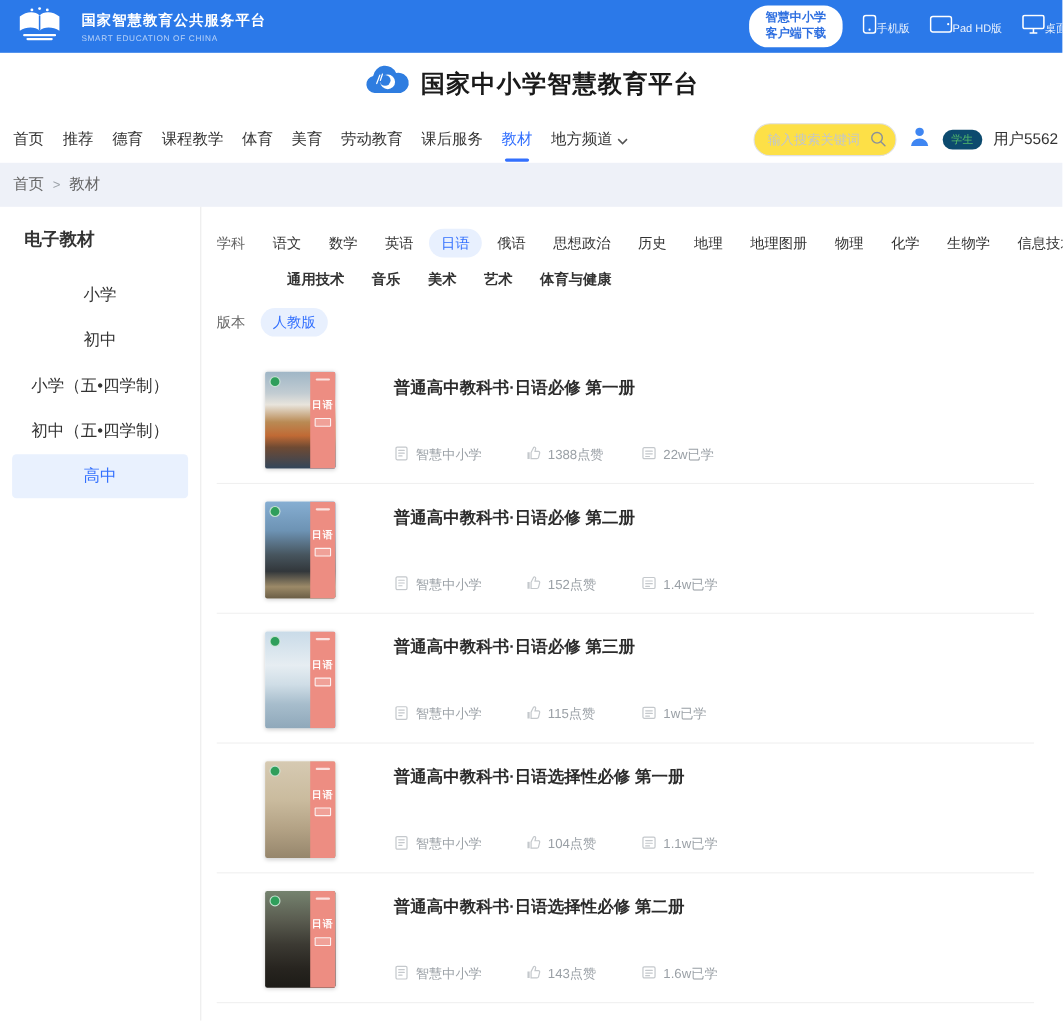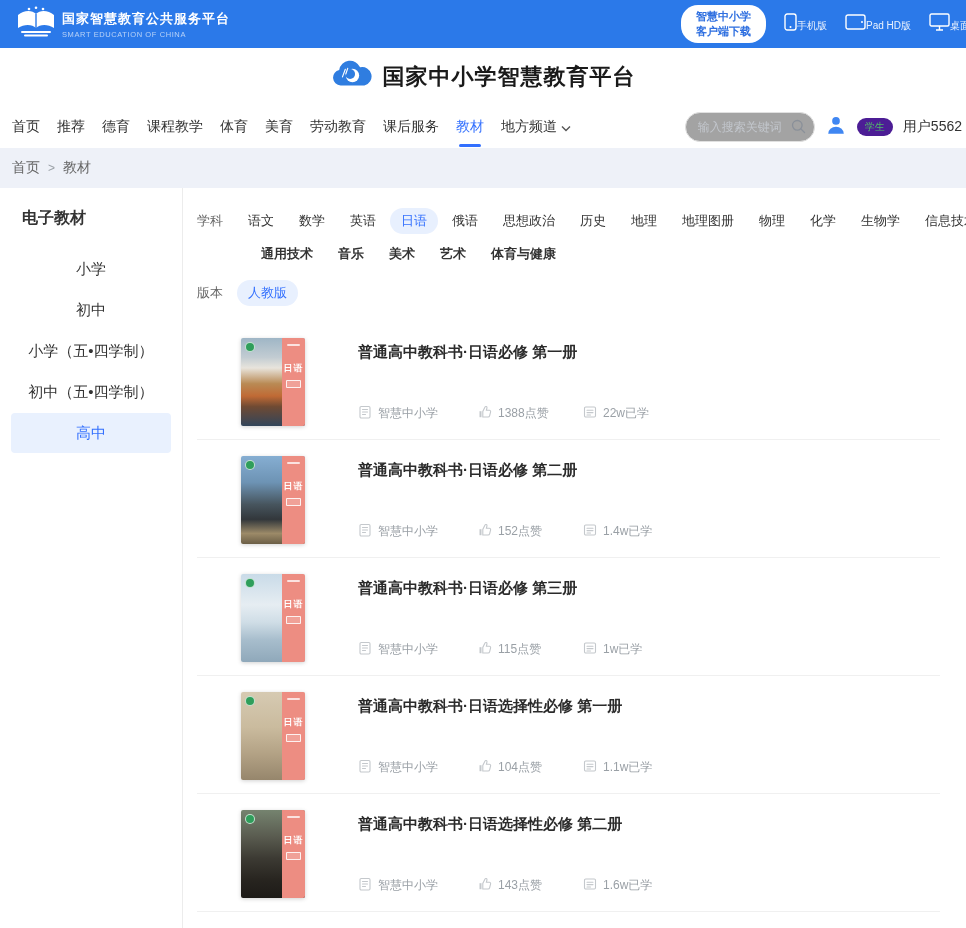--- a/index.html
+++ b/index.html
@@ -2,21 +2,21 @@
 <html><head>
 <meta charset="utf-8">
 <style>
   * { margin:0; padding:0; box-sizing:border-box; }
   html,body { width:966px; height:928px; overflow:hidden; background:#fff;
     font-family:"Liberation Sans","DejaVu Sans",sans-serif; color:#333; }
 
   
   .topbar { height:48px; background:#2b79e9; display:flex; align-items:center;
     padding:0 0 0 16px; overflow:hidden; }
-  .tb-logo { display:flex; align-items:center; gap:6px; }
+  .tb-logo { display:flex; align-items:center; gap:18px; }
   .tb-logo-text .t1 { color:#fff; font-size:13px; font-weight:bold; letter-spacing:1px; }
   .tb-logo-text .t2 { color:rgba(255,255,255,.65); font-size:7.5px; letter-spacing:.6px; margin-top:2px; }
   .tb-right { margin-left:auto; display:flex; align-items:center; gap:18px; padding-right:2px; }
   .dl-pill { background:#fff; border-radius:17px; padding:4px 15px; text-align:center;
     font-size:11px; font-weight:bold; color:#2e6fe0; line-height:1.35; cursor:pointer; white-space:nowrap; }
   .device { display:flex; flex-direction:row; align-items:center; cursor:pointer; }
   .device .dlabel { color:rgba(255,255,255,.9); font-size:10px; margin-top:3px; white-space:nowrap; }
   .device:last-child { margin-right:-16px; }
 
   
@@ -27,25 +27,25 @@
   .navrow { height:43px; display:flex; align-items:center; padding:0 4px 0 12px; }
   .nav-list { display:flex; align-items:center; gap:17px; }
   .nav-item { font-size:14px; color:#333; cursor:pointer; position:relative; white-space:nowrap;
     display:flex; align-items:center; gap:4px; padding:4px 0; }
   .nav-item.active { color:#3370fe; }
   .nav-item.active::after { content:""; position:absolute; left:50%; transform:translateX(-50%);
     bottom:-7px; width:22px; height:3px; border-radius:2px; background:#3370fe; }
   .nav-right { margin-left:auto; display:flex; align-items:center; gap:10px; }
   .searchbox { position:relative; }
   .searchbox input { width:130px; height:30px; border:1px solid #e0e0e0; border-radius:16px;
-    padding:0 30px 0 12px; font-size:12px; color:#333; outline:none; background:#a3a3a3;
+    padding:0 30px 0 12px; font-size:12px; color:#333; outline:none; background:#fde047;
     font-family:inherit; }
   .searchbox input::placeholder { color:#c2c6cc; }
   .searchbox .mag { position:absolute; right:9px; top:7px; }
-  .role-badge { background:#4c1d95; color:#52b86a; font-size:10px; padding:2px 8px;
+  .role-badge { background:#0c4a6e; color:#52b86a; font-size:10px; padding:2px 8px;
     border-radius:9px; white-space:nowrap; }
   .username { font-size:14px; color:#333; white-space:nowrap; }
 
   
   .breadcrumb { height:40px; background:#eef1f8; display:flex; align-items:center;
     padding:0 12px; font-size:14px; color:#666; }
   .crumb-sep { margin:0 8px; color:#9aa0a6; font-size:12px; }
 
   
   .content { display:flex; height:740px; }

